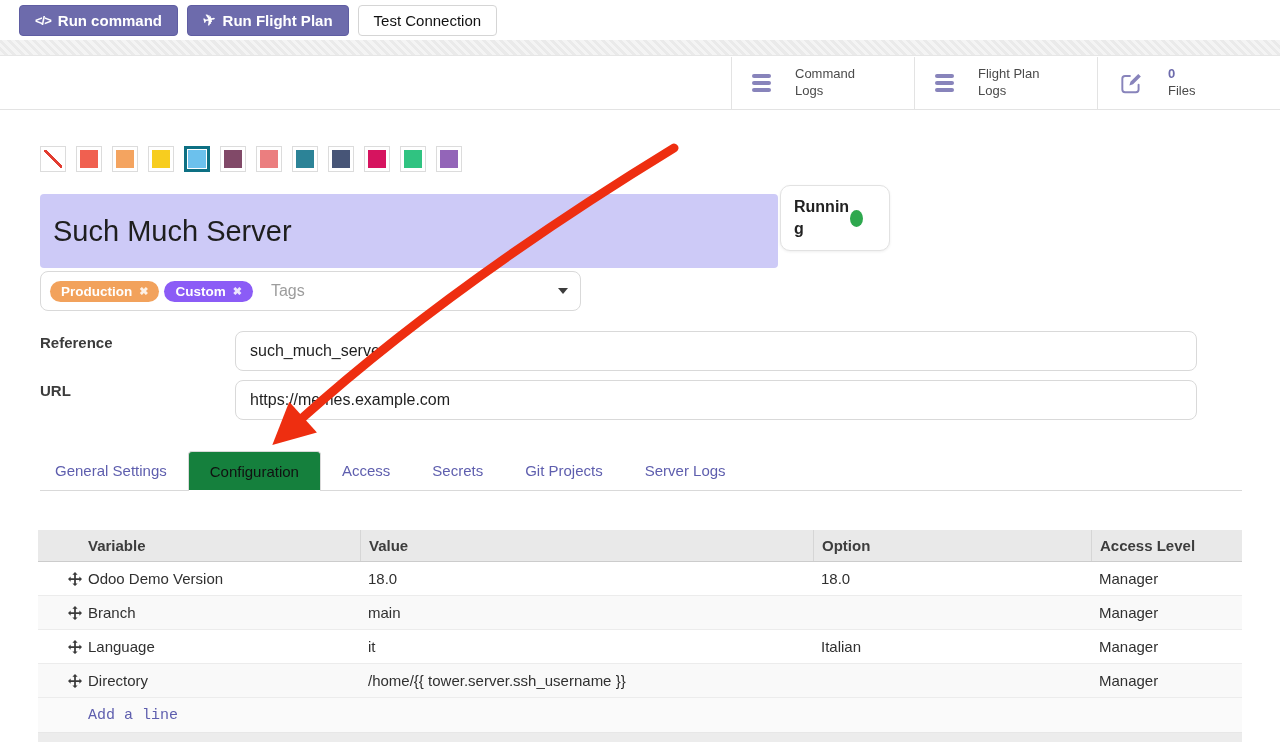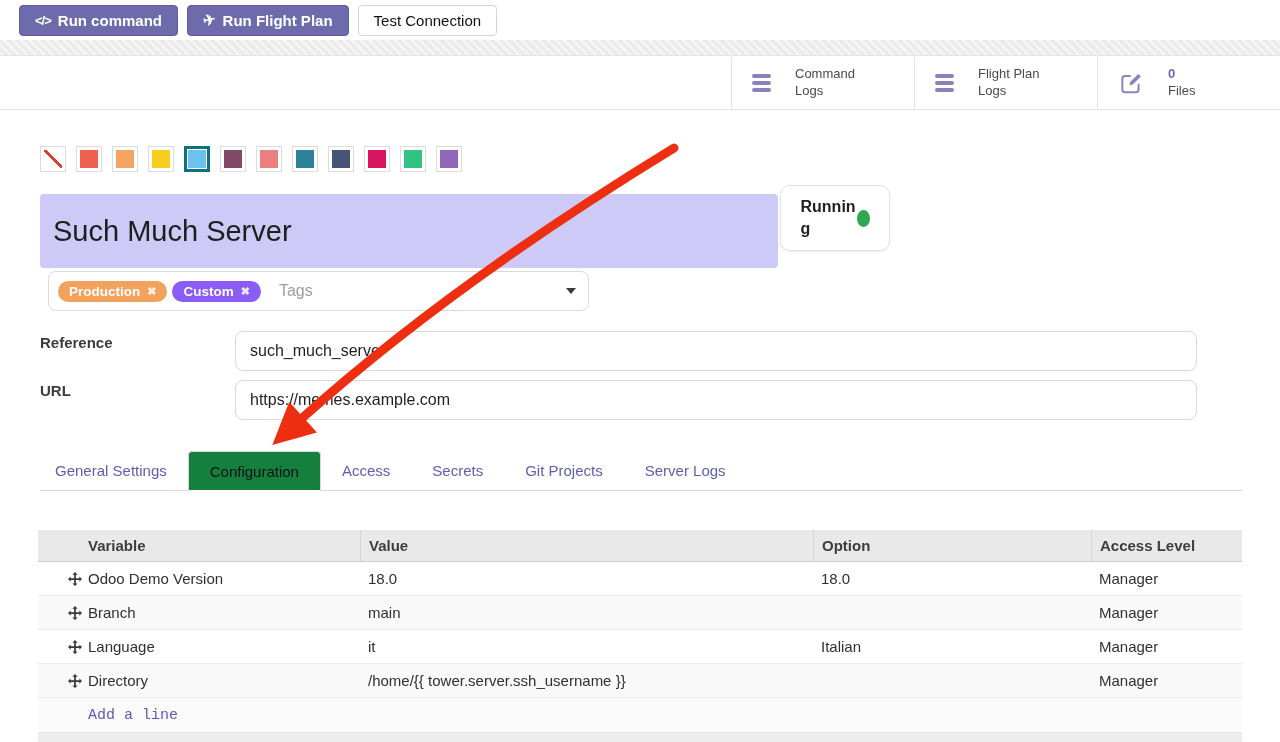--- a/index.html
+++ b/index.html
@@ -58,29 +58,29 @@
   
   .title-box {
     position:absolute; top:194px; left:40px; width:738px; height:74px;
     background:#cdcaf7; border-radius:4px; display:flex; align-items:center;
     padding:0 13px; font-size:29px; color:#1e1e1e;
   }
   .status-badge {
     position:absolute; top:185px; left:780px; width:110px; height:66px;
     background:#fff; border:1px solid #e2e2e2; border-radius:10px;
     box-shadow:0 1px 3px rgba(0,0,0,.07);
-    display:flex; align-items:center; justify-content:center; padding:0 19px;
+    display:flex; align-items:center; justify-content:flex-start; padding:0 13px;
   }
   .status-text { font-size:16px; font-weight:700; color:#222; width:56px;
                  overflow-wrap:break-word; line-height:1.35; }
   .status-dot { width:13px; height:17px; border-radius:50%; }
 
   
   .tags-field {
-    position:absolute; top:271px; left:48px; width:541px; height:40px;
+    position:absolute; top:271px; left:40px; width:541px; height:40px;
     border:1px solid #d9d9d9; border-radius:8px; background:#fff;
     display:flex; align-items:center; padding:0 12px 0 9px; gap:5px;
   }
   .tag-pill { display:inline-flex; align-items:center; gap:7px; border-radius:12px;
               padding:3px 11px; color:#fff; font-size:13.5px; font-weight:700; cursor:default; }
   .tag-x { font-size:11px; cursor:pointer; opacity:.85; }
   .tags-placeholder { color:#9d9d9d; font-size:16px; margin-left:13px; flex:1; }
   .tags-caret { width:0; height:0; border-left:5px solid transparent;
                 border-right:5px solid transparent; border-top:6px solid #3c3c3c; cursor:pointer; }
 

